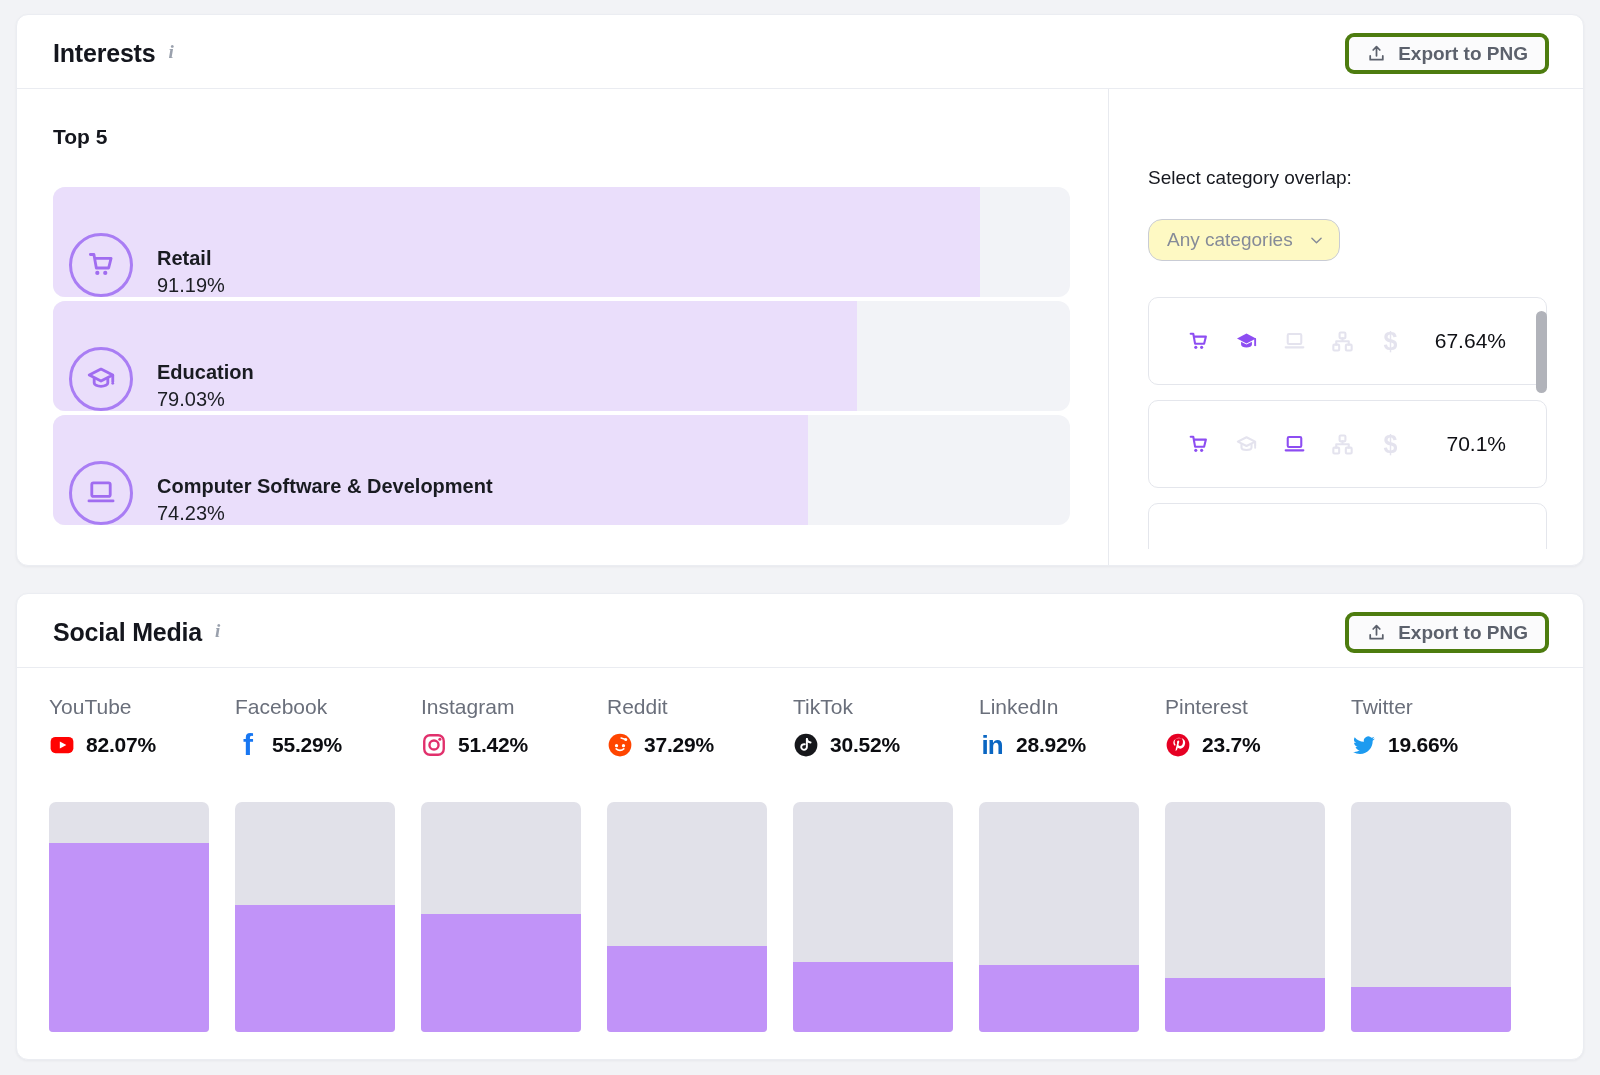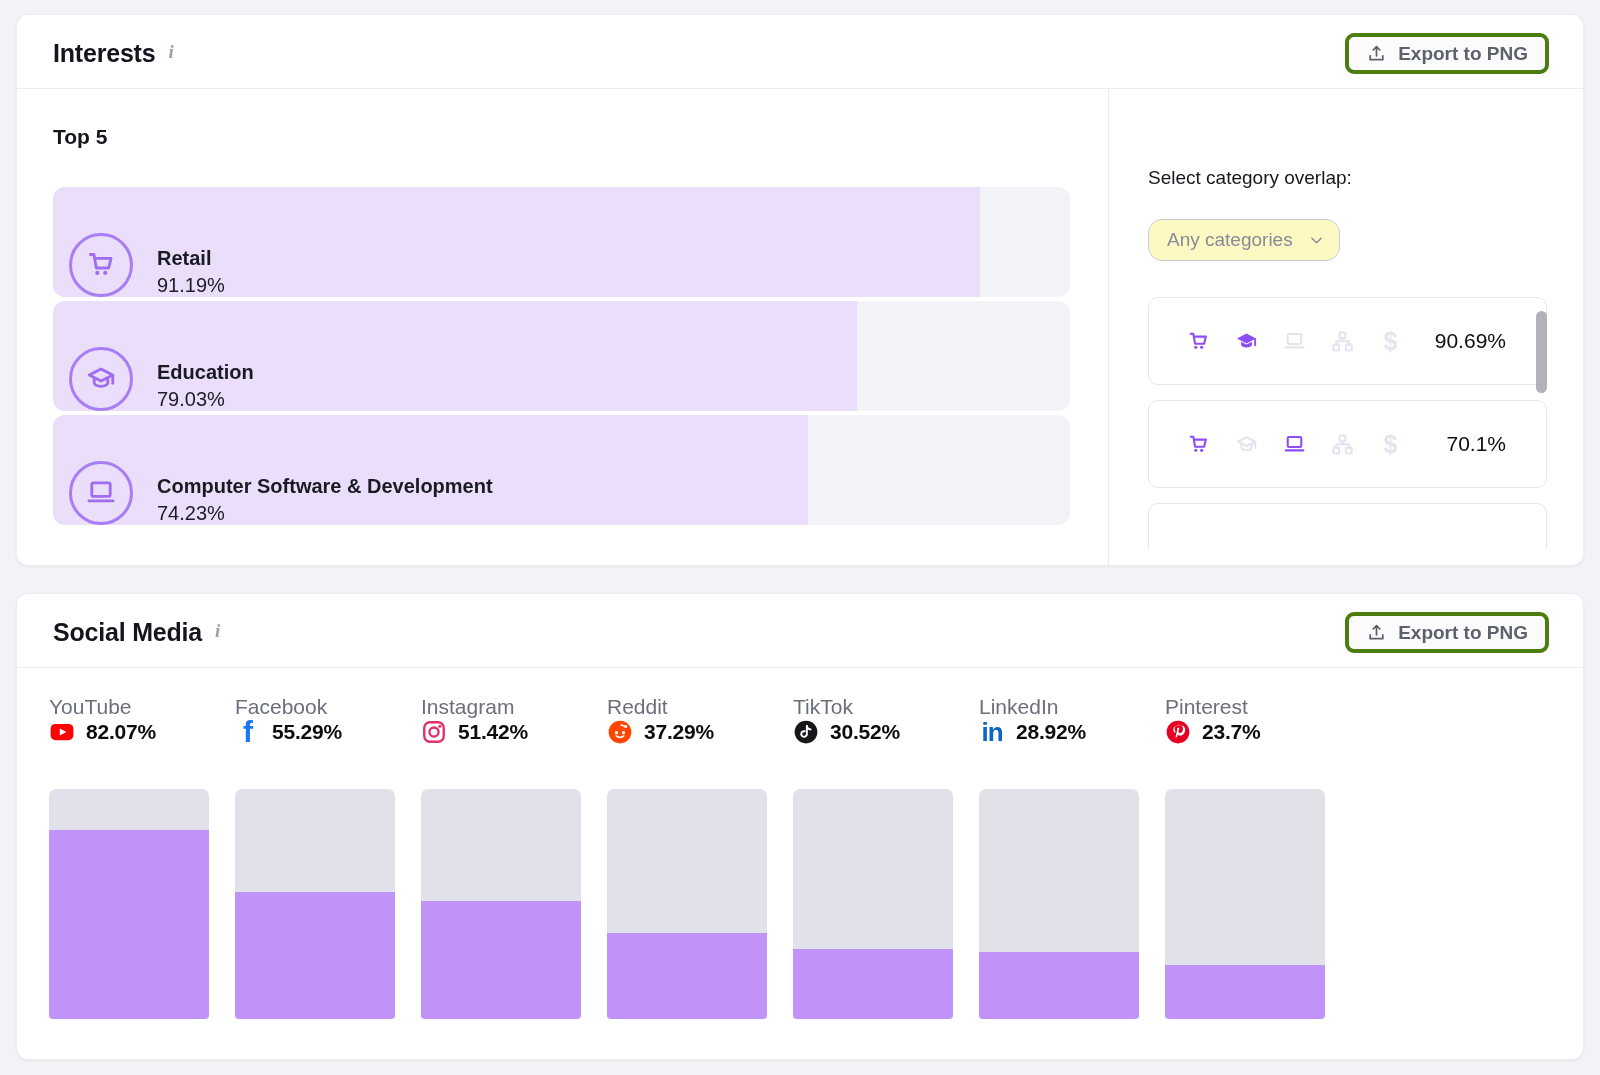--- a/index.html
+++ b/index.html
@@ -95,21 +95,21 @@
     background:#b1b3ba; cursor:pointer;
   }
 
   
   .sicon { fill:none; stroke:currentColor; stroke-width:2; stroke-linecap:round; stroke-linejoin:round; }
 
   
   .sm-grid { display:flex; gap:26px; padding:27px 70px 0 32px; }
   .sm-col { width:160px; flex:none; }
   .sm-label { font-size:21px; color:#6a6f7b; }
-  .sm-stat { display:flex; align-items:center; gap:11px; }
+  .sm-stat { margin-top:13px; display:flex; align-items:center; gap:11px; }
   .sm-stat svg, .sm-stat .txt-icon { width:26px; height:26px; flex:none; }
   .txt-icon { display:flex; align-items:center; justify-content:center; font-weight:800; line-height:1; }
   .sm-val { font-size:21px; font-weight:700; color:#0c0d11; letter-spacing:-.2px; }
   .sm-bar {
     margin-top:44px; height:230px; position:relative;
     background:#e1e1e9; border-radius:7px 7px 4px 4px; overflow:hidden;
   }
   .sm-fill { position:absolute; left:0; right:0; bottom:0; background:#c193f8; }
 </style>
 </head>
@@ -250,21 +250,21 @@
               <svg viewBox="0 0 24 24">
                 <use href="#ic-laptop"></use>
               </svg>
             </span>
           <span class="ovl-icon ic-inactive">
               <svg viewBox="0 0 24 24">
                 <use href="#ic-sitemap"></use>
               </svg>
             </span>
           <span class="ovl-icon ic-inactive dollar">$</span>
-          <span class="ovl-val">90.69%</span>
+          <span class="ovl-val">67.64%</span>
         </div>
 
         <div class="ovl-row">
           <span class="ovl-icon ic-active">
               <svg viewBox="0 0 24 24">
                 <use href="#ic-cart"></use>
               </svg>
             </span>
           <span class="ovl-icon ic-inactive">
               <svg viewBox="0 0 24 24">
@@ -398,15 +398,27 @@
           <circle cx="12" cy="12" r="10.5" fill="#e60023"></circle>
           <path d="M12.6 5.8c-3 0-4.9 2-4.9 4.2 0 1 .5 2.3 1.4 2.7.2.1.3 0 .3-.1l.3-1.1c0-.1 0-.2-.1-.3-.4-.5-.7-1.3-.7-2 0-2 1.5-3.8 4-3.8 2.2 0 3.7 1.5 3.7 3.6 0 2.4-1.2 4-2.8 4-.9 0-1.5-.7-1.3-1.6l.6-2.2c.2-.7 0-1.4-.8-1.4-.6 0-1.2.7-1.2 1.6l.1.9-1.3 5.5-.1 1.9 1.3-1.3.8-2.1c.3.6 1.2 1.1 2.1 1.1 2.8 0 4.6-2.5 4.6-5.6 0-2.3-2-4-4-4z" fill="#fff"></path>
         </svg>
         <span class="sm-val">23.7%</span>
       </div>
       <div class="sm-bar">
         <div class="sm-fill" style="height: 23.7%;"></div>
       </div>
     </div>
 
+    <div class="sm-col">
+      <div class="sm-label">Twitter</div>
+      <div class="sm-stat">
+        <svg viewBox="0 0 24 24">
+          <path d="M22 5.9c-.7.3-1.5.6-2.3.7.8-.5 1.5-1.3 1.8-2.2-.8.5-1.7.8-2.6 1a4.1 4.1 0 0 0-7 3.7A11.6 11.6 0 0 1 3.4 4.8a4.1 4.1 0 0 0 1.3 5.4c-.7 0-1.3-.2-1.9-.5v.1c0 1.9 1.4 3.6 3.3 4a4.2 4.2 0 0 1-1.9 0 4.1 4.1 0 0 0 3.9 2.9A8.2 8.2 0 0 1 2 18.4a11.6 11.6 0 0 0 6.3 1.9c7.5 0 11.7-6.3 11.7-11.8v-.5c.8-.6 1.5-1.3 2-2.1z" fill="#1d9bf0"></path>
+        </svg>
+        <span class="sm-val">19.66%</span>
+      </div>
+      <div class="sm-bar">
+        <div class="sm-fill" style="height: 19.66%;"></div>
+      </div>
+    </div>
 
   </div>
 </section>
 
 </body></html>

